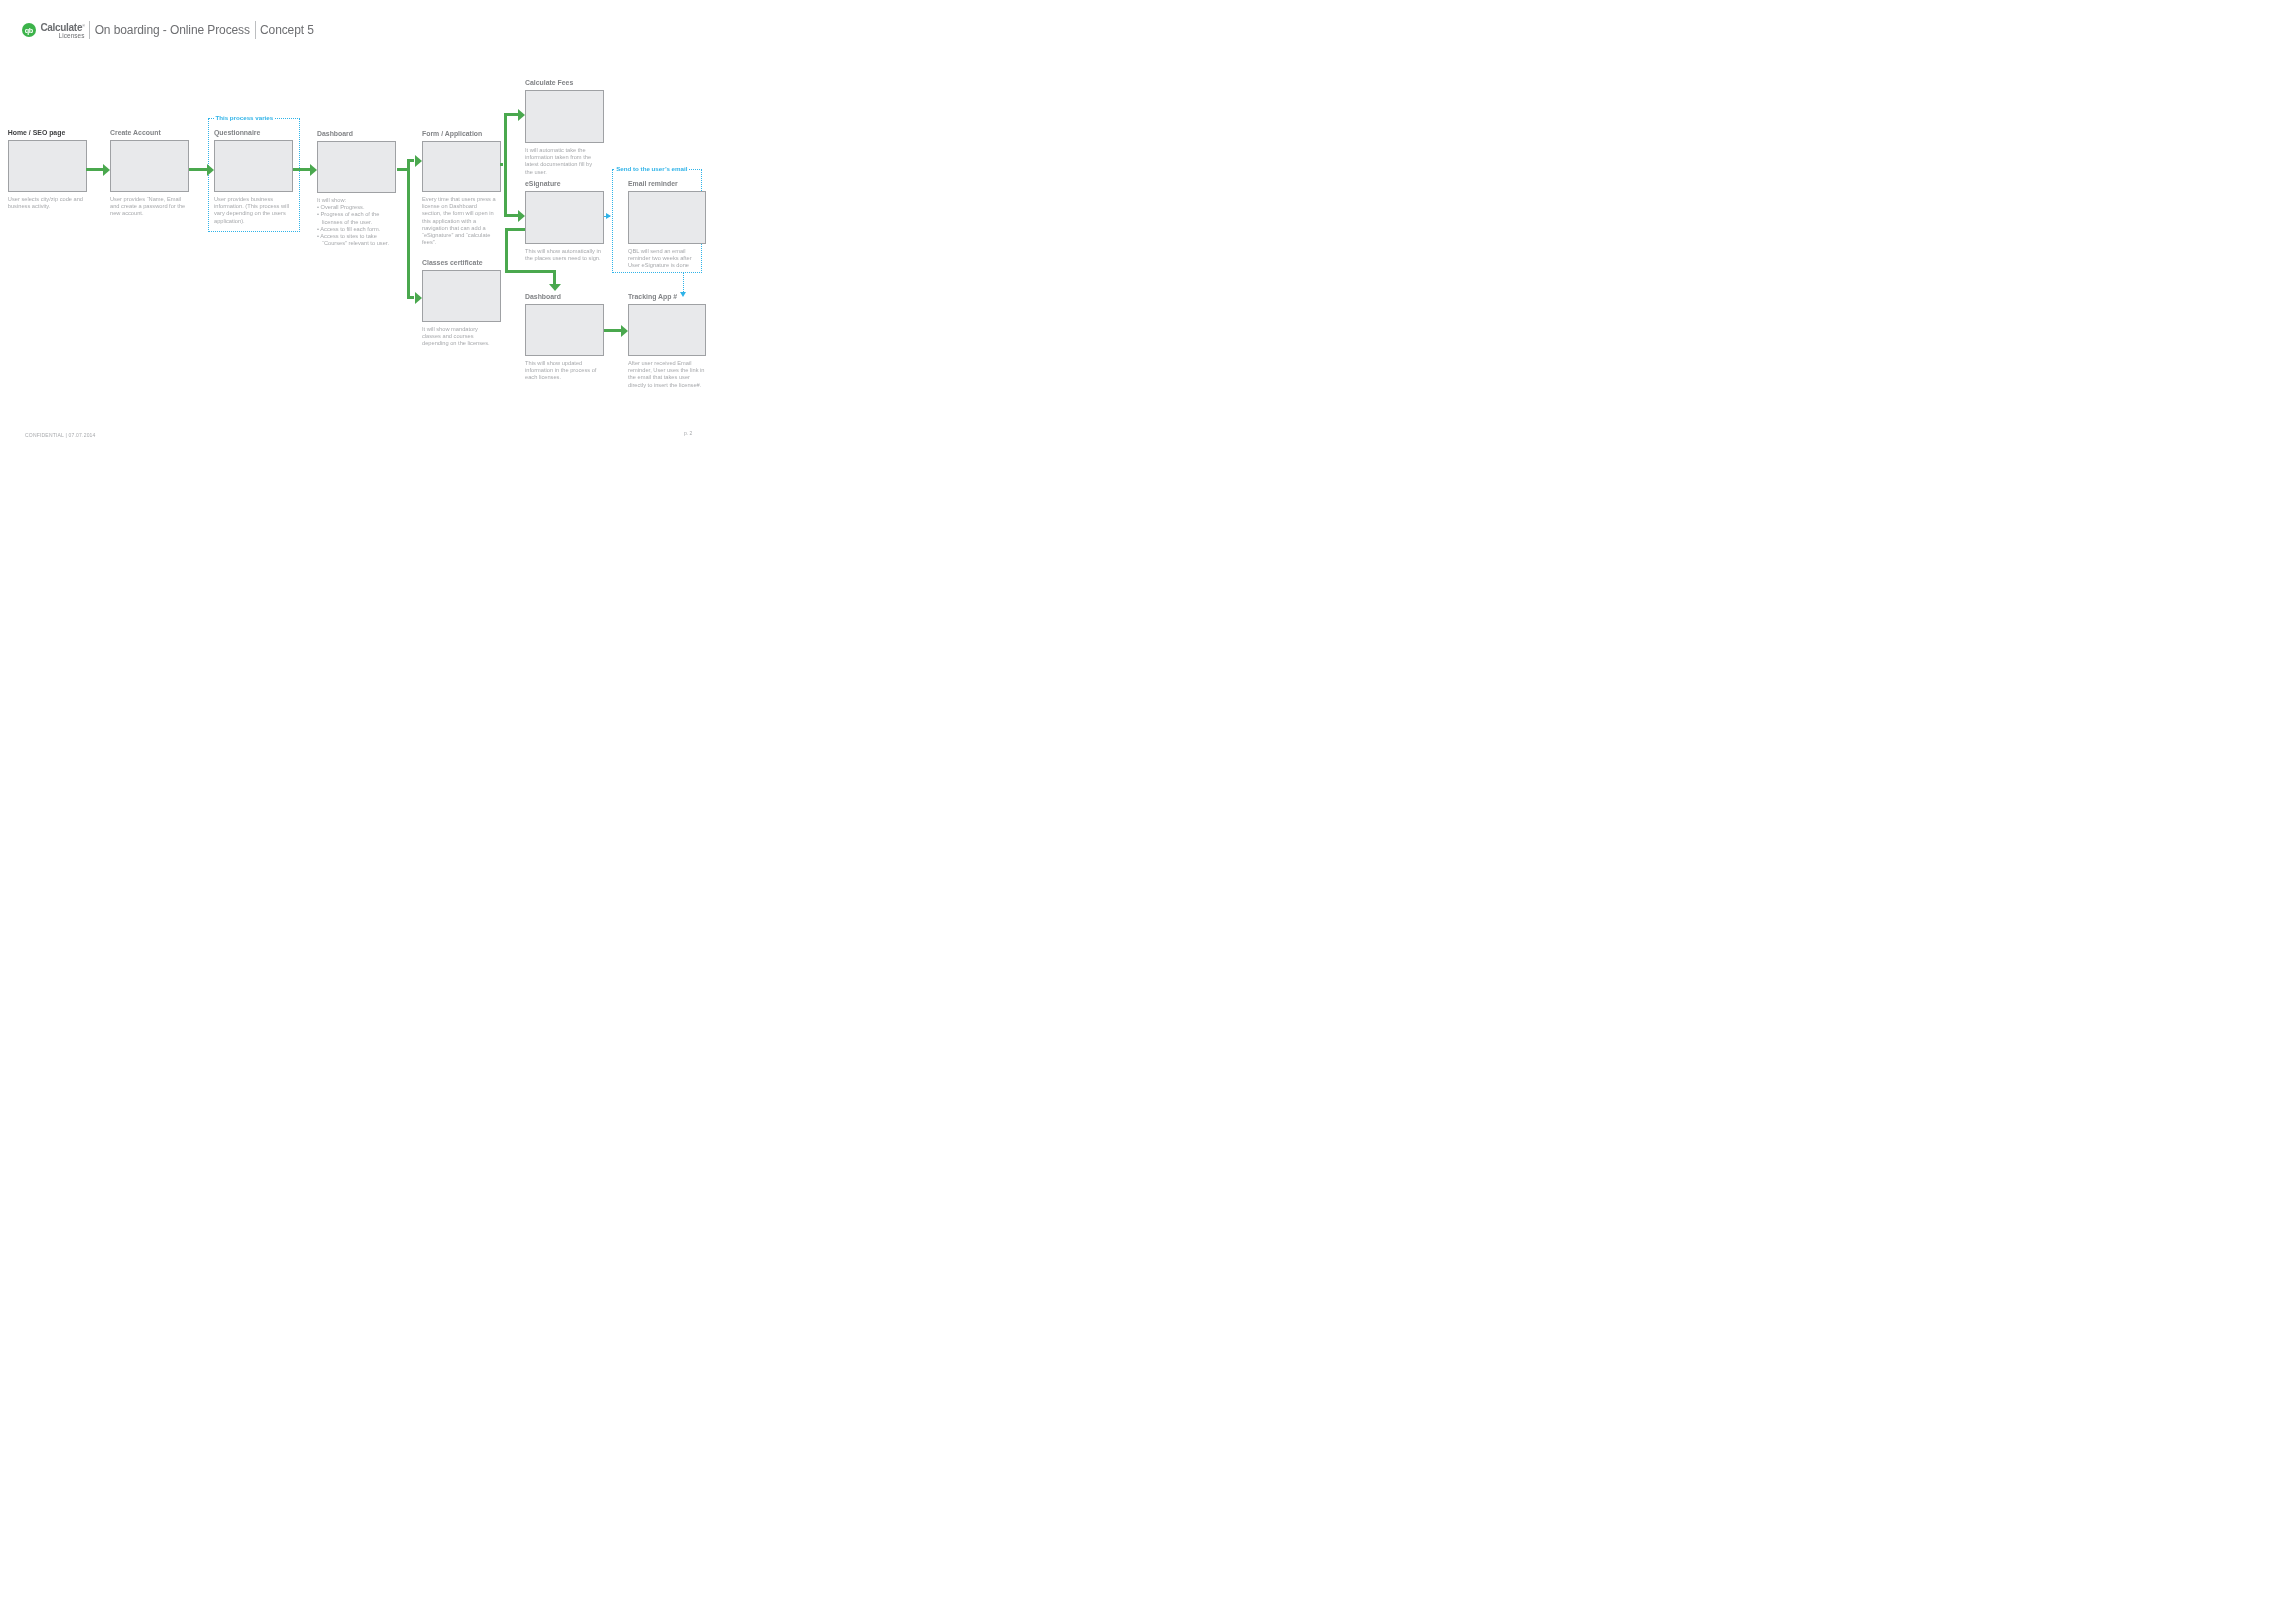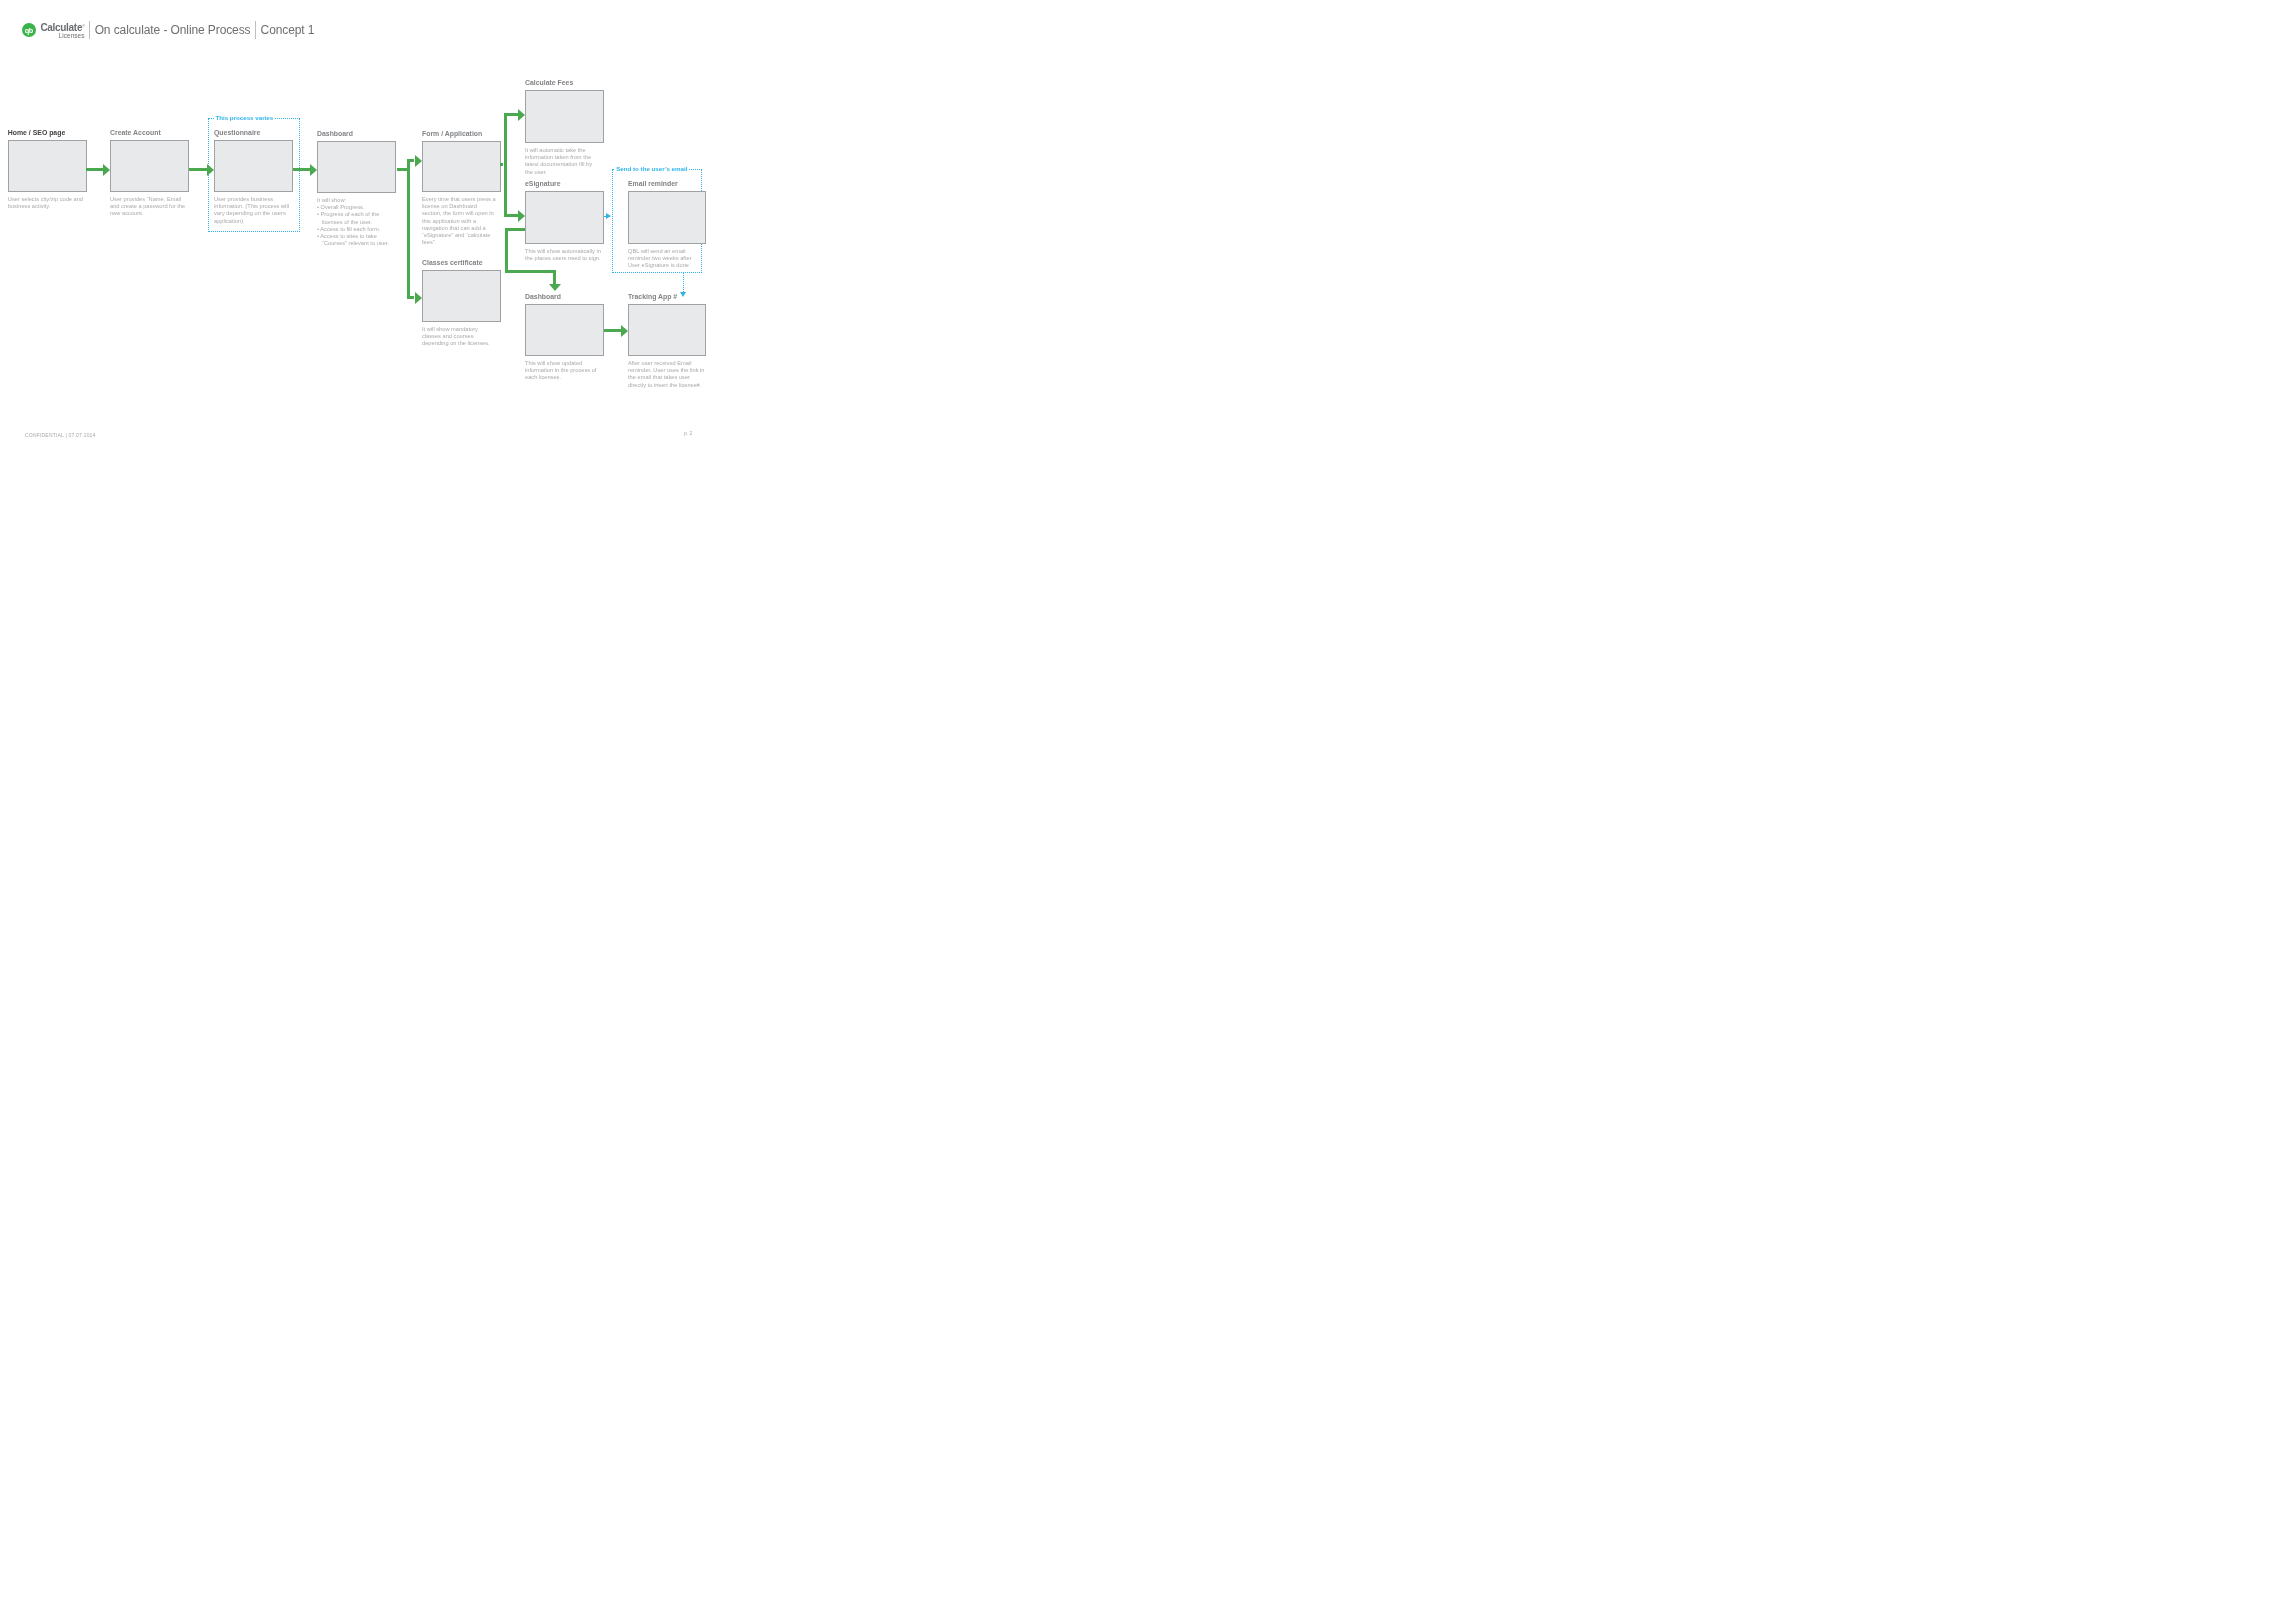--- a/index.html
+++ b/index.html
@@ -58,23 +58,23 @@
 
 <div class="canvas">
 
   <div class="hdr">
     <div class="logo-mark">qb</div>
     <div class="brand">
       <div class="brand-name"><span>Calculate</span><sup>®</sup></div>
       <div class="brand-sub">Licenses</div>
     </div>
     <div class="hdr-sep"></div>
-    <div class="hdr-title">On calculate - Online Process</div>
+    <div class="hdr-title">On boarding - Online Process</div>
     <div class="hdr-sep"></div>
-    <div class="hdr-title">Concept 1</div>
+    <div class="hdr-title">Concept 5</div>
   </div>
 
   <div class="dotted-box" style="left:208px;top:118px;width:92px;height:114px;">
     <span class="dotted-label">This process varies</span>
   </div>
   <div class="dotted-box" style="left:612px;top:169px;width:90px;height:104px;">
     <span class="dotted-label" style="left:1.4px;">Send to the user’s email</span>
   </div>
 
   <div class="node" style="left:7.8px;top:129px;">

